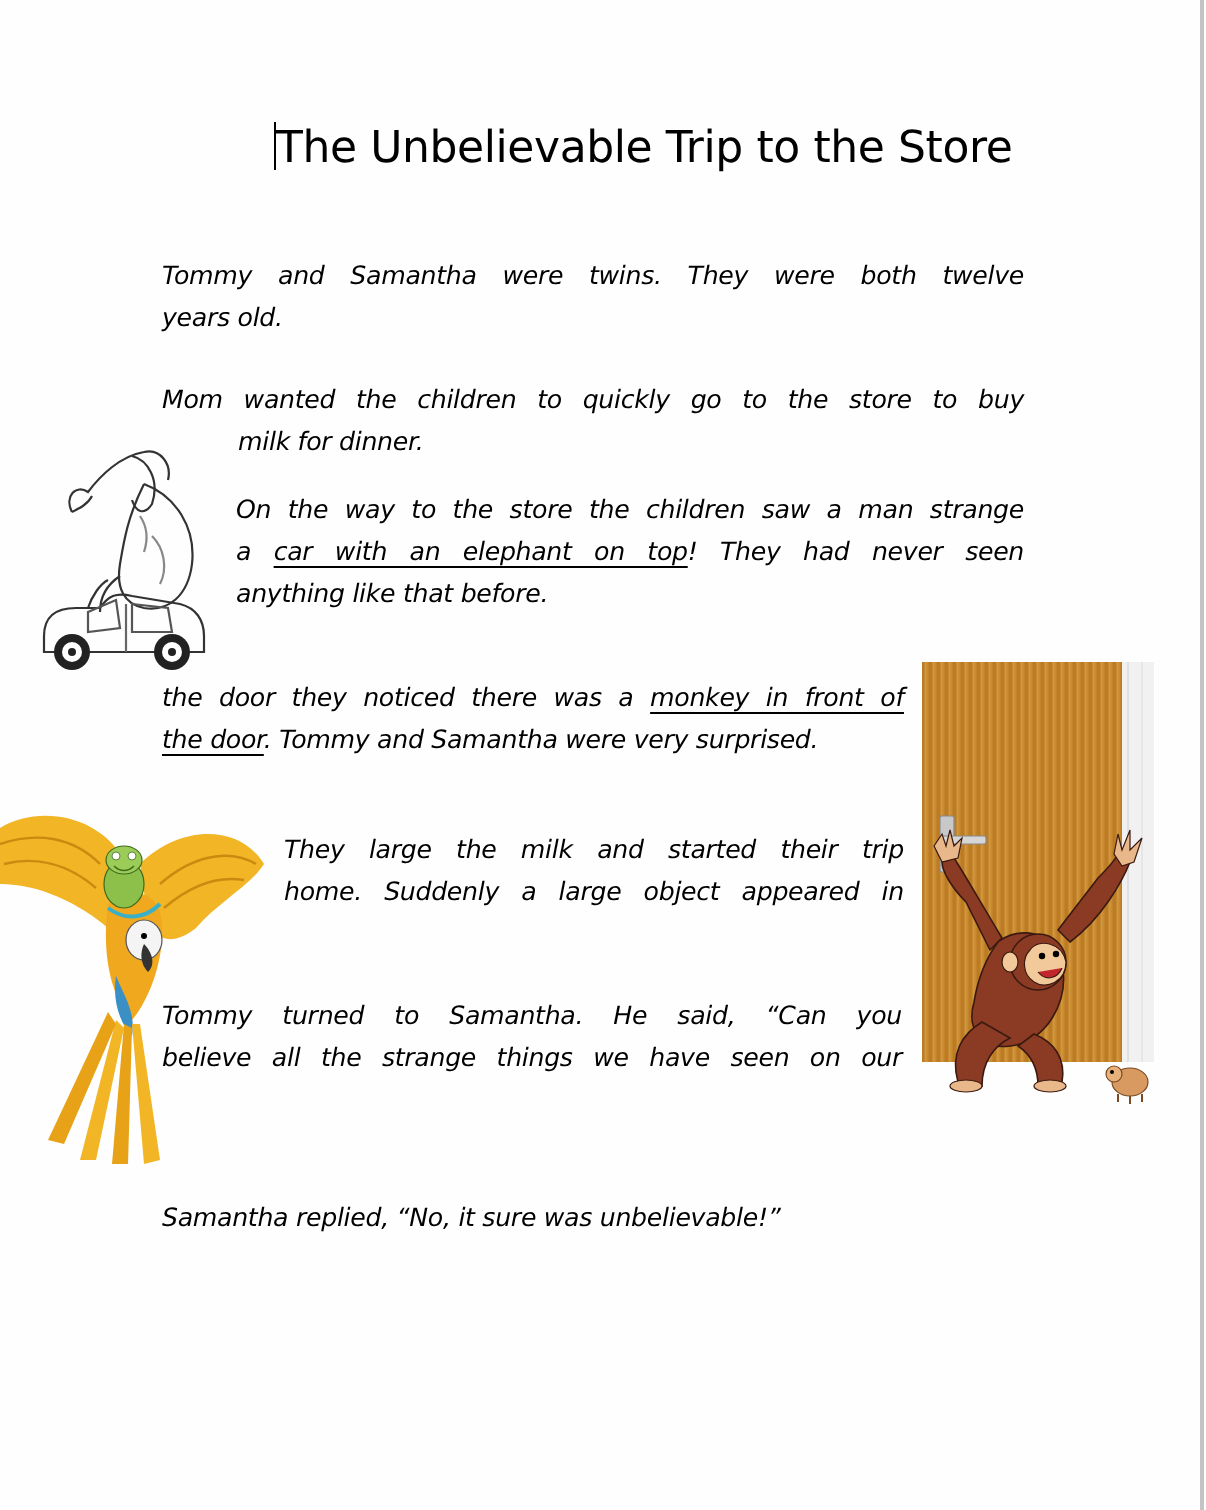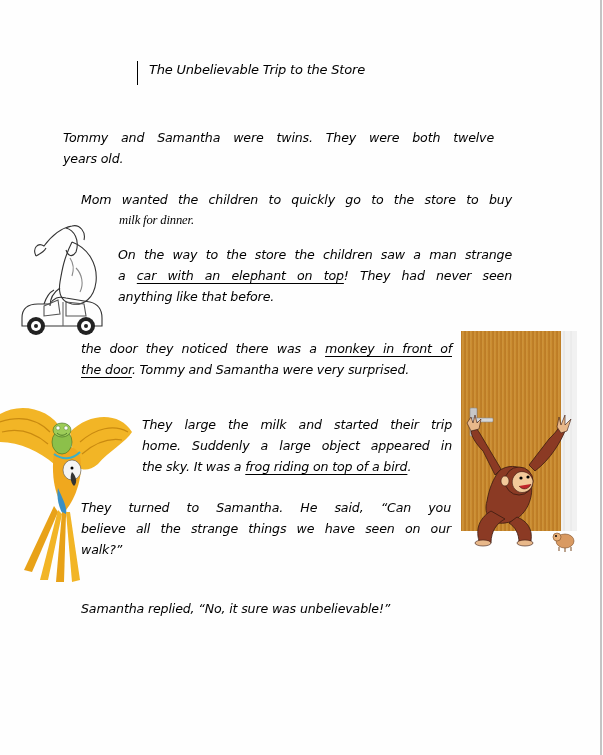--- a/index.html
+++ b/index.html
@@ -7,23 +7,22 @@
       width: 603px; height: 755px; overflow: hidden;
       background: #fefefe; position: relative;
       font-family: "DejaVu Sans", sans-serif;
       color: #000;
     }
     .page-edge {
       position: absolute; left: 600px; top: 0; width: 2px; height: 755px;
       background: #c4c4c4;
     }
     .title {
-      position: absolute; left: 149px; top: 62px; width: 330px;
-      font-size: 13px; letter-spacing: -0.2px; white-space: nowrap;
-      font-style: italic;
+      position: absolute; left: 138px; top: 62px; width: 330px;
+      font-size: 22px; letter-spacing: -0.2px; white-space: nowrap;
     }
     .cursor {
       position: absolute; left: 137px; top: 61px; width: 1px; height: 24px;
       background: #000;
     }
     .para {
       position: absolute; font-size: 12.6px; line-height: 21px;
       text-align: justify; font-style: italic; letter-spacing: -0.15px;
     }
     .line { display: block; white-space: nowrap; text-align-last: justify; }
@@ -32,28 +31,28 @@
     .img { position: absolute; }
   </style>
 </head>
 <body>
 
 <div class="page-edge"></div>
 
 <div class="cursor"></div>
 <div class="title">The Unbelievable Trip to the Store</div>
 
-<div class="para" style="left:63px; top:127px; width:431px;">
+<div class="para" style="left:81px; top:127px; width:431px;">
   <span class="line">Tommy and Samantha were twins. They were both twelve</span>
   <span class="line last">years old.</span>
 </div>
 
 <div class="para" style="left:81px; top:189px; width:431px;">
   <span class="line">Mom wanted the children to quickly go to the store to buy</span>
-  <span class="line last" style="padding-left:38px;font-family:Liberation Serif, serif;">milk for dinner.</span>
+  <span class="line last" style="padding-left:38px;">milk for dinner.</span>
 </div>
 
 <div class="img" style="left:14px; top:218px; width:96px; height:122px;">
   <svg width="96" height="122" viewBox="0 0 96 122">
     <g fill="none" stroke="#333" stroke-width="1.1">
 
       <path d="M22 38 C18 30 24 24 30 28 C36 20 46 10 58 8 C66 6 72 14 70 22"></path>
       <path d="M22 38 C26 36 30 34 32 30"></path>
 
       <path d="M52 10 C60 12 66 22 62 34 C58 40 54 38 52 32"></path>
@@ -186,24 +185,22 @@
       <path d="M57 31 C60 34 64 34 67 31" stroke="#3f6a1e" stroke-width="0.8" fill="none"></path>
 
       <path d="M54 52 C62 58 72 58 80 50" stroke="#3ab0c8" stroke-width="2" fill="none"></path>
     </g>
   </svg>
 </div>
 
 <div class="para" style="left:142px; top:414px; width:310px;">
   <span class="line">They large the milk and started their trip</span>
   <span class="line">home. Suddenly a large object appeared in</span>
-  <span class="line last"><span>the sky. It was a </span><span class="u">frog riding on top of a bird</span><span>.</span></span>
 </div>
 
 <div class="para" style="left:81px; top:497px; width:370px;">
-  <span class="line">They turned to Samantha. He said, “Can you</span>
+  <span class="line">Tommy turned to Samantha. He said, “Can you</span>
   <span class="line">believe all the strange things we have seen on our</span>
-  <span class="line last">walk?”</span>
 </div>
 
 <div class="para" style="left:81px; top:598px; width:431px;">
   <span class="line last">Samantha replied, “No, it sure was unbelievable!”</span>
 </div>
 
 </body></html>

